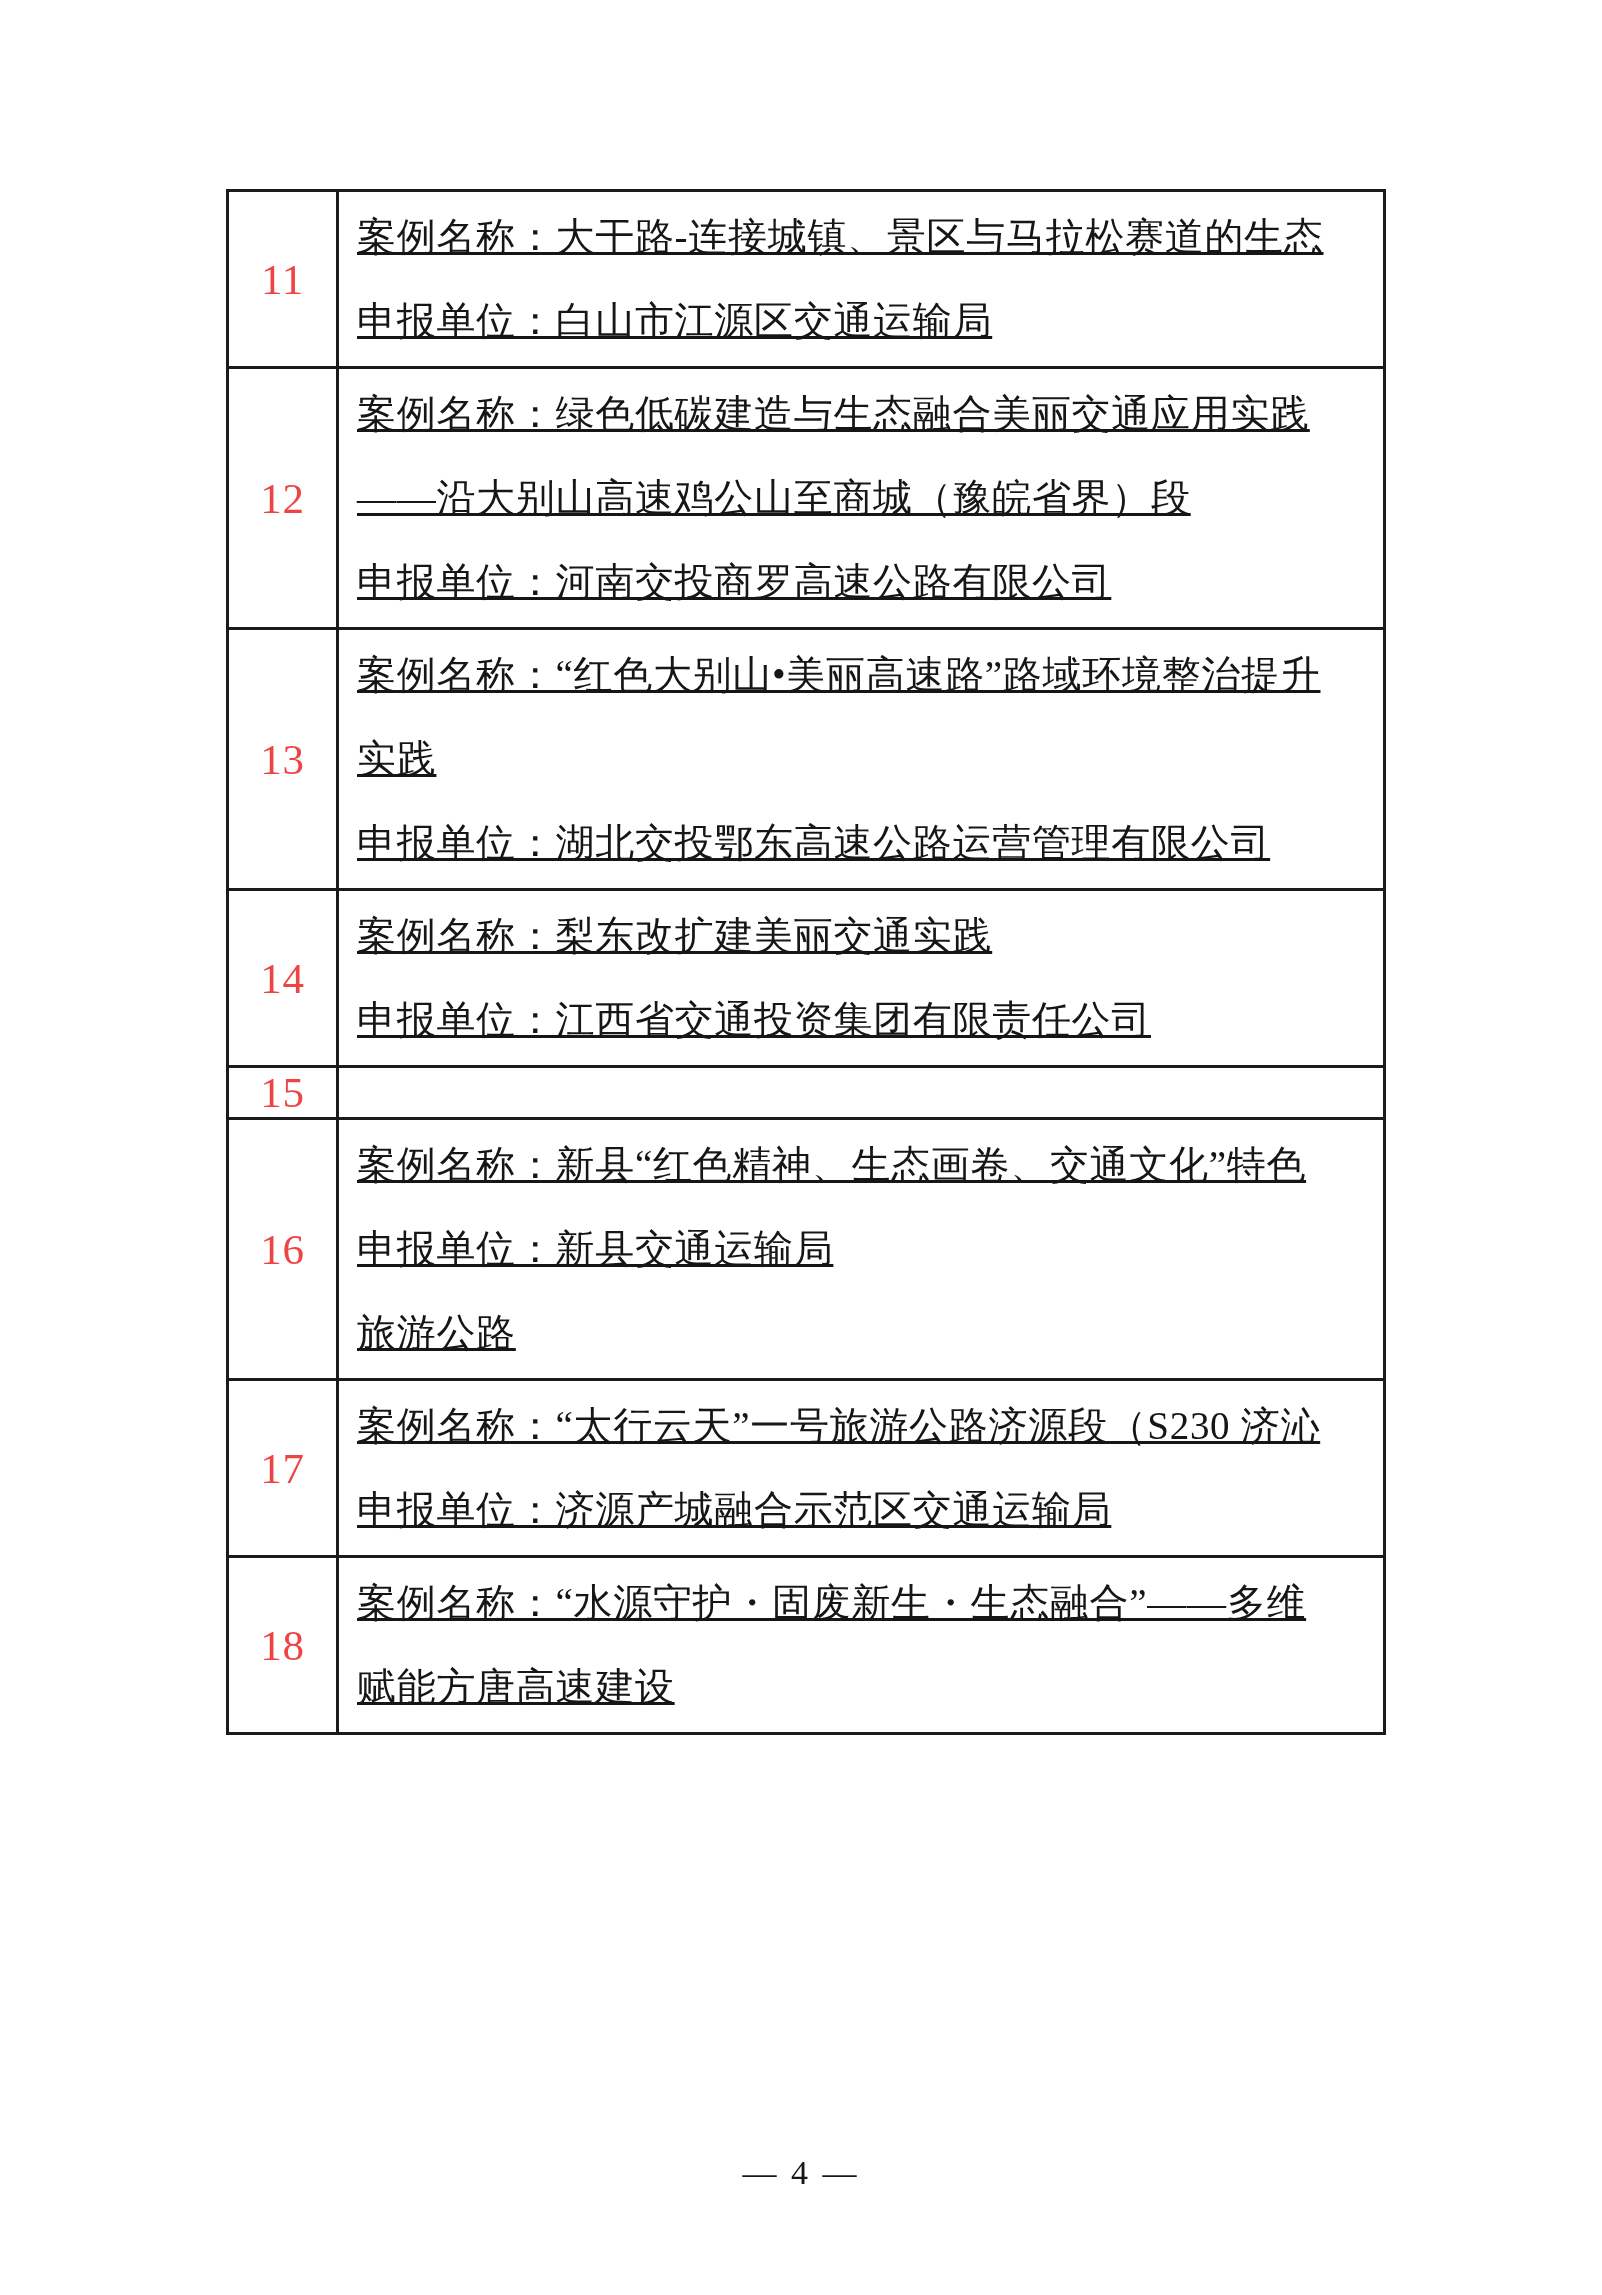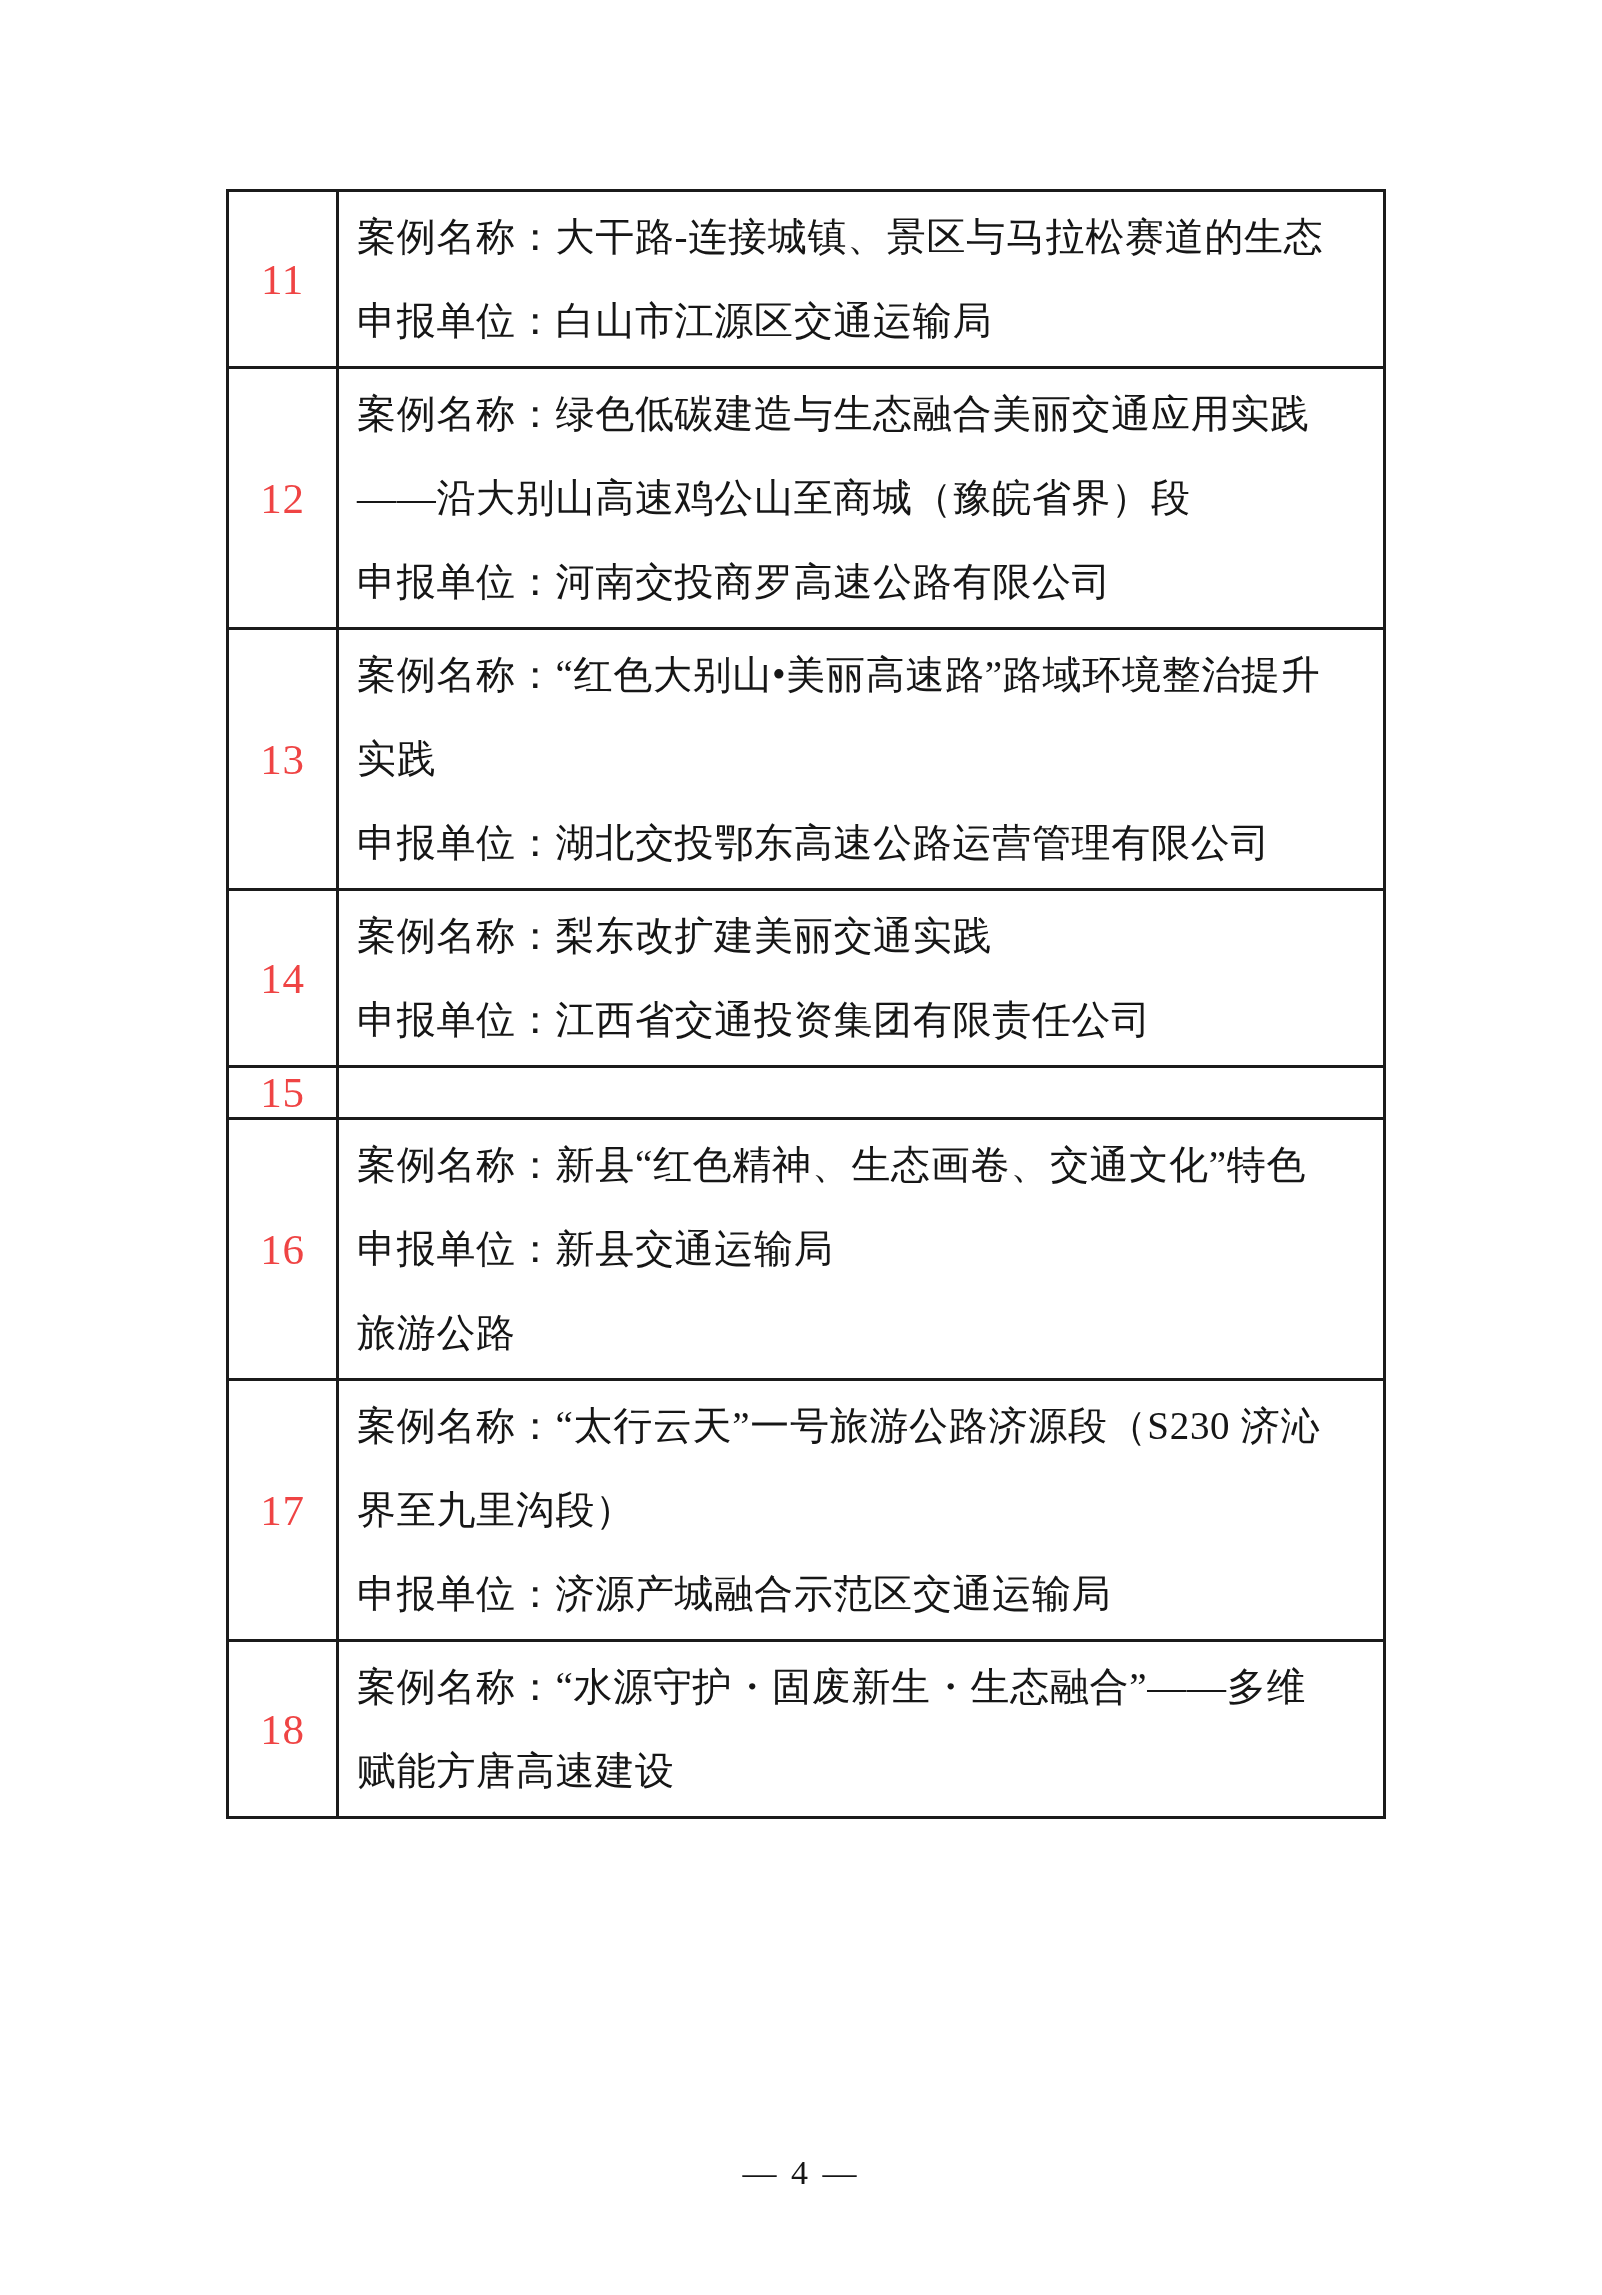--- a/index.html
+++ b/index.html
@@ -52,20 +52,21 @@
     padding: 3px 18px 3px 18px;
     box-sizing: border-box;
     font-size: 39px;
     color: #161616;
   }
   .line {
     line-height: 84px;
     height: 84px;
     white-space: nowrap;
     letter-spacing: 0.7px;
+    text-decoration: underline;
   }
   .page-footer {
     position: absolute;
     left: 0;
     top: 2154px;
     width: 1602px;
     text-align: center;
     font-size: 34px;
     color: #161616;
     letter-spacing: 3px;
@@ -122,21 +123,20 @@
             <div class="line">案例名称：新县“红色精神、生态画卷、交通文化”特色</div>
             <div class="line">申报单位：新县交通运输局</div>
             <div class="line">旅游公路</div>
           </div>
   </div>
 
   <div class="case-row">
     <div class="cell-num">17</div>
     <div class="cell-content">
             <div class="line">案例名称：“太行云天”一号旅游公路济源段（S230 济沁</div>
-            <div class="line">界至九里沟段）</div>
             <div class="line">申报单位：济源产城融合示范区交通运输局</div>
           </div>
   </div>
 
   <div class="case-row">
     <div class="cell-num">18</div>
     <div class="cell-content">
             <div class="line">案例名称：“水源守护・固废新生・生态融合”——多维</div>
             <div class="line">赋能方唐高速建设</div>
           </div>

